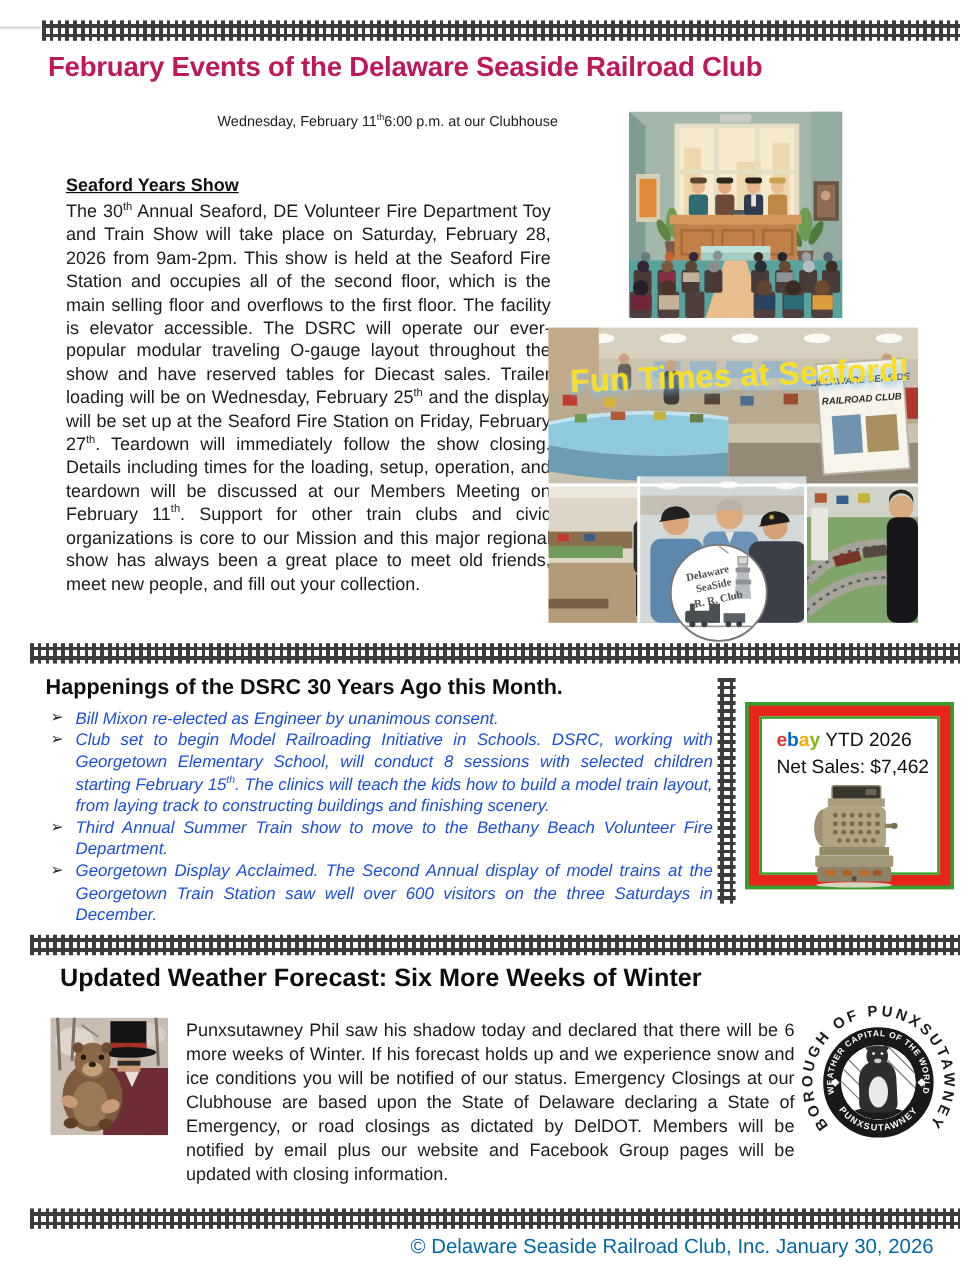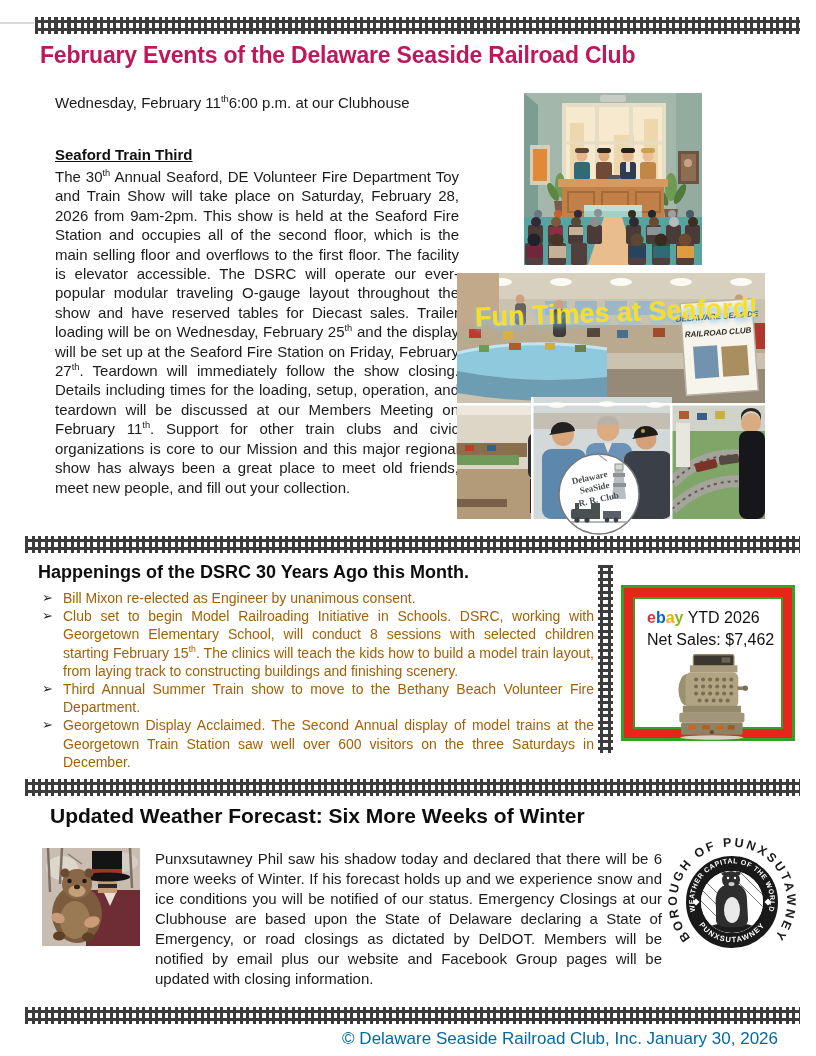--- a/index.html
+++ b/index.html
@@ -14,35 +14,35 @@
     background:
       repeating-linear-gradient(180deg,#3c3c3c 0 3px,transparent 3px 6.5px),
       linear-gradient(to right,transparent 0 2px,#3c3c3c 2px 5px,transparent 5px 10px,#3c3c3c 10px 13px,transparent 13px 15px);}
   .edge-line{position:absolute;left:0;top:22px;width:34px;height:2px;background:#d9d9d9;}
 
   .h1{position:absolute;left:40px;top:42px;font-size:23px;font-weight:700;letter-spacing:-0.2px;color:#be185d;}
   .h2{position:absolute;font-weight:700;color:#0d0d0d;}
   .h3{font-size:15px;font-weight:700;text-decoration:underline;color:#111;}
 
   .members{position:absolute;left:55px;top:90px;width:410px;}
-  .members .when{font-size:15px;margin-top:4px;}
+  .members .when{font-size:12px;margin-top:4px;text-align:right;}
   .seaford-head{position:absolute;left:55px;top:146px;}
   .seaford-body{position:absolute;left:55px;top:167px;width:404px;
     font-size:15px;line-height:19.4px;text-align:justify;}
 
   sup{font-size:62%;vertical-align:super;line-height:0;}
 
   .meeting-art{position:absolute;left:524px;top:93px;width:178px;height:172px;}
   .collage{position:absolute;left:457px;top:273px;width:308px;height:262px;}
 
   .hap-head{left:38px;top:562px;font-size:18px;}
   .bullets{position:absolute;left:42px;top:589px;width:552px;}
   .bullet-row{display:flex;margin:0;}
   .bullet-marker{width:21px;flex:0 0 21px;font-size:13px;line-height:18.2px;color:#222;}
-  .bullet-text{flex:1;font-size:14px;line-height:18.2px;text-align:justify;color:#a16207;}
+  .bullet-text{flex:1;font-size:14px;font-style:italic;line-height:18.2px;text-align:justify;color:#1d4ed8;}
 
   .ebay-box{position:absolute;left:621px;top:585px;width:174px;height:156px;box-sizing:border-box;
     border:3px solid #33a02c;background:#e8251a;padding:9px;}
   .ebay-inner{width:100%;height:100%;box-sizing:border-box;border:2px solid #33a02c;background:#ffffff;
     padding:8px 6px 2px 12px;}
   .ebay-line{font-size:16px;font-weight:700;color:#111;line-height:22px;white-space:nowrap;}
   .ebay-line .rest{font-weight:400;}
   .ebay-line2{font-size:16px;color:#111;line-height:22px;font-weight:400;white-space:nowrap;}
   .register{display:block;margin:2px auto 0 auto;}
 
@@ -62,21 +62,21 @@
   <div class="edge-line"></div>
 
   <div class="track" style="left:35px;top:17px;width:765px;"></div>
 
   <div class="h1">February Events of the Delaware Seaside Railroad Club</div>
 
   <div class="members">
     <div class="when">Wednesday, February 11<sup>th</sup>6:00 p.m. at our Clubhouse</div>
   </div>
 
-  <div class="seaford-head h3">Seaford Train Third</div>
+  <div class="seaford-head h3">Seaford Years Show</div>
   <div class="seaford-body">The 30<sup>th</sup> Annual Seaford, DE Volunteer Fire Department Toy and Train Show will take place on Saturday, February 28, 2026  from 9am-2pm. This show is held at the Seaford Fire Station and occupies all of the second floor, which is the main selling floor and overflows to the first floor. The facility is elevator accessible. The DSRC will operate our ever-popular modular traveling O-gauge layout throughout the show and have reserved tables for Diecast sales. Trailer loading will be on Wednesday, February 25<sup>th</sup> and the display will be set up at the Seaford Fire Station on Friday, February 27<sup>th</sup>. Teardown will immediately follow the show closing. Details including times for the loading, setup, operation, and teardown will be discussed at our Members Meeting on February 11<sup>th</sup>. Support for other train clubs and civic organizations is core to our Mission and this major regional show has always been a great place to meet old friends, meet new people, and fill out your collection.</div>
 
   <svg class="meeting-art" viewBox="0 0 178 172">
     <rect width="178" height="172" fill="#a3b8ab"></rect>
     <polygon points="0,0 14,12 14,172 0,172" fill="#7d9d93"></polygon>
     <rect x="152" y="0" width="26" height="172" fill="#93ac9f"></rect>
     <rect x="76" y="2" width="26" height="7" rx="2" fill="#c9ccc4"></rect>
     <g>
       <rect x="40" y="12" width="100" height="76" fill="#f6e9cd" stroke="#e6ddc6" stroke-width="4"></rect>
       <rect x="46" y="30" width="14" height="56" fill="#ecd8ac"></rect>

